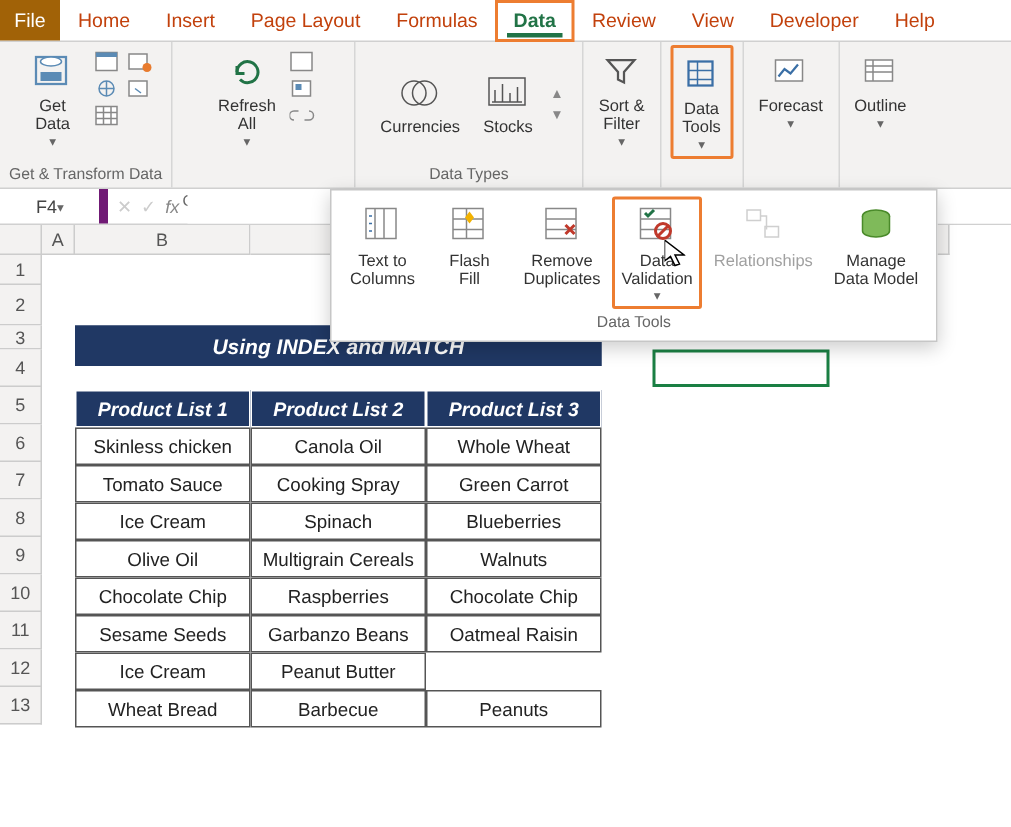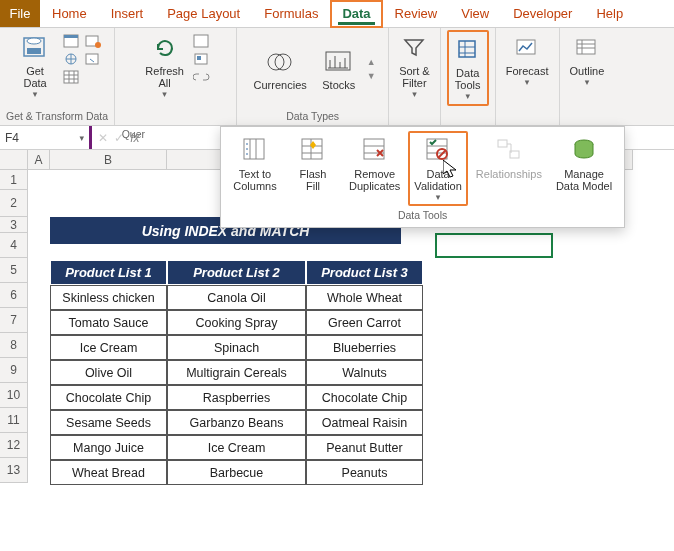--- a/index.html
+++ b/index.html
@@ -33,21 +33,21 @@
 .dropdown-body { display: flex; gap: 2px; }
 .dd-btn { display: flex; flex-direction: column; align-items: center; padding: 4px 6px; cursor: pointer; border-radius: 2px; min-width: 56px; }
 .dd-btn .ico { width: 30px; height: 30px; display: flex; align-items: center; justify-content: center; }
 .dd-btn .lbl { font-size: 11px; text-align: center; line-height: 1.1; margin-top: 3px; }
 .dd-btn.highlight { border: 2px solid #ed7d31; padding: 2px 4px; }
 .dd-btn.disabled .lbl { color: #a0a0a0; }
 .dropdown-label { font-size: 10.5px; color: #666; text-align: center; padding: 3px 0 4px; }
 
 
 .fbar-row { display: flex; align-items: center; height: 24px; border-bottom: 1px solid #d0d0d0; }
-.namebox { width: 92px; border-right: 3px solid #701a75; height: 100%; display: flex; align-items: center; padding: 0 5px; color: #444; font-size: 12px; justify-content: space-between; }
+.namebox { width: 72px; border-right: 6px solid #701a75; height: 100%; display: flex; align-items: center; padding: 0 24px; color: #444; font-size: 12px; justify-content: space-between; }
 .fx-controls { display: flex; align-items: center; padding: 0 6px; gap: 6px; color: #999; }
 .fx-label { font-style: italic; color: #888; }
 .fx-input { flex: 1; height: 100%; border: none; outline: none; padding: 0 6px; }
 
 
 .grid-area { display: flex; position: relative; }
 .corner { width: 28px; height: 20px; background: #f3f2f1; border-right: 1px solid #ccc; border-bottom: 1px solid #ccc; }
 .col-headers { display: flex; }
 .col-h { height: 20px; background: #f3f2f1; border-right: 1px solid #ccc; border-bottom: 1px solid #ccc; display: flex; align-items: center; justify-content: center; color: #555; font-size: 12px; }
 .row-headers { display: flex; flex-direction: column; }
@@ -56,21 +56,21 @@
 .sheet { position: relative; }
 .cell-selection { position: absolute; border: 2px solid #1a7f43; background: transparent; }
 
 .data-table { position: absolute; left: 22px; top: 27px; }
 .title-row { background: #203864; color: #fff; font-weight: bold; font-style: italic; text-align: center; height: 27px; display: flex; align-items: center; justify-content: center; border: 1px solid #203864; width: 351px; font-size: 14px; }
 .header-row { display: flex; }
 .th { background: #203864; color: #fff; font-weight: bold; font-style: italic; height: 25px; display: flex; align-items: center; justify-content: center; border: 1px solid #fff; font-size: 13px; }
 .tr { display: flex; }
 .td { background: #fff; border: 1px solid #555; height: 25px; display: flex; align-items: center; justify-content: center; font-size: 12.5px; color: #222; }
 .c1 { width: 117px; }
-.c2 { width: 139px; }
+.c2 { width: 117px; }
 .c3 { width: 117px; }
 
 .gap-row { height: 16px; }
 
 .cursor { position: absolute; width: 14px; height: 18px; pointer-events: none; z-index: 60; }
 
 svg { display: block; }
 </style>
 </head>
 <body>
@@ -353,21 +353,20 @@
             <div class="td c1">Chocolate Chip</div>
             <div class="td c2">Raspberries</div>
             <div class="td c3">Chocolate Chip</div>
           </div>
           <div class="tr">
             <div class="td c1">Sesame Seeds</div>
             <div class="td c2">Garbanzo Beans</div>
             <div class="td c3">Oatmeal Raisin</div>
           </div>
           <div class="tr">
-            <div class="td c1">Mango Juice</div>
             <div class="td c2">Ice Cream</div>
             <div class="td c3">Peanut Butter</div>
           </div>
           <div class="tr">
             <div class="td c1">Wheat Bread</div>
             <div class="td c2">Barbecue</div>
             <div class="td c3">Peanuts</div>
           </div>
         </div>
     </div>

